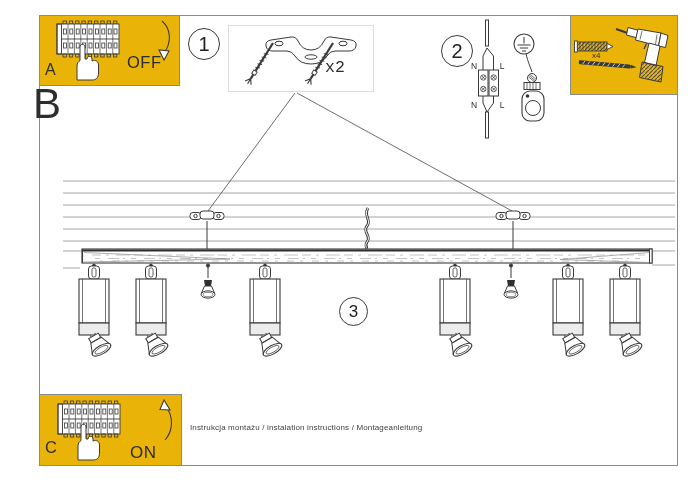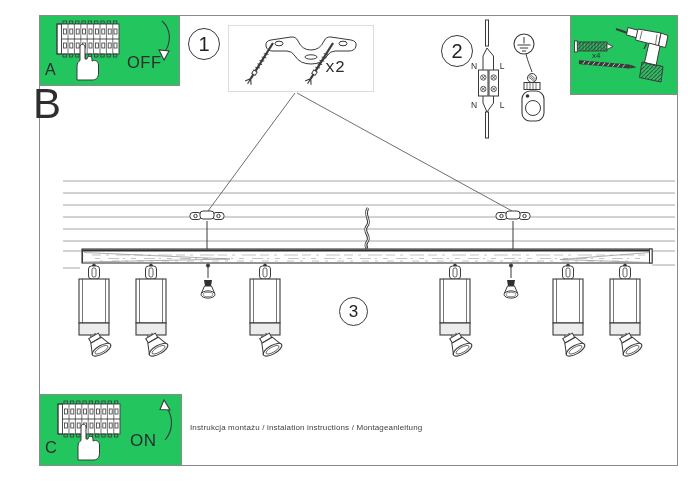--- a/index.html
+++ b/index.html
@@ -1,19 +1,19 @@
 <!DOCTYPE html>
 <html><head>
 <meta charset="utf-8">
 <style>
   html,body{margin:0;padding:0;background:#fff;}
   .sheet{position:relative;width:688px;height:486px;background:#fff;overflow:hidden;
          font-family:"Liberation Sans", sans-serif;color:#2d2d2d;}
   .frame{position:absolute;border:1.4px solid #8a8a8a;background:transparent;}
-  .box{position:absolute;border:1.4px solid #8a8a8a;background:#22c55e;}
+  .box{position:absolute;border:1.4px solid #8a8a8a;background:#eab308;}
   .lightbox{position:absolute;border:1px solid #dcdcdc;background:#fff;}
   .badge{position:absolute;border:1.4px solid #3a3a3a;border-radius:50%;background:#fff;
          display:flex;align-items:center;justify-content:center;color:#222;}
   .badge-lg{width:30px;height:30px;font-size:20px;}
   .badge-md{width:27px;height:27px;font-size:17px;}
   .letter{position:absolute;color:#2d2d2d;}
   .state-label{position:absolute;color:#2d2d2d;letter-spacing:.5px;margin-left:12px;}
   .qty{position:absolute;color:#2d2d2d;}
   .footer-line{position:absolute;font-size:8px;line-height:12.8px;color:#3f3f3f;letter-spacing:.15px;white-space:nowrap;}
   svg{position:absolute;overflow:visible;}
@@ -506,18 +506,18 @@
       </g>
       <g transform="translate(34,25)" class="ink" stroke-width="1">
         <path d="M4,40 L4,26 C4,23 5.5,21.5 7,20.5 L7,7 C7,3.5 12,3.5 12,7 L12,19 L14,19 C14,15.5 19,15.5 19,19 L19,21 C22.5,19.5 25.5,21.5 25.5,25 L25.5,33 C25.5,38 23,40 19,40 Z" fill="#fff"></path>
       </g>
       <g transform="translate(115,5)" class="ink" stroke-width="1.1">
         <path d="M10,40 C18,31 19,17 11,7" fill="none"></path>
         <polygon points="9,0 15,10 5,9.5" fill="#fff"></polygon>
       </g>
     </svg>
     <span class="letter" style="left:5px;top:43px;font-size:16.5px;">C</span>
-    <span class="state-label" style="left:78px;top:36px;font-size:17px;">ON</span>
+    <span class="state-label" style="left:78px;top:48px;font-size:17px;">ON</span>
   </div>
 
   <div class="footer-line" style="left:190px;top:422px;text-align:center;">Instrukcja montażu / instalation instructions / Montageanleitung</div>
 
 </div>
 
 </body></html>

